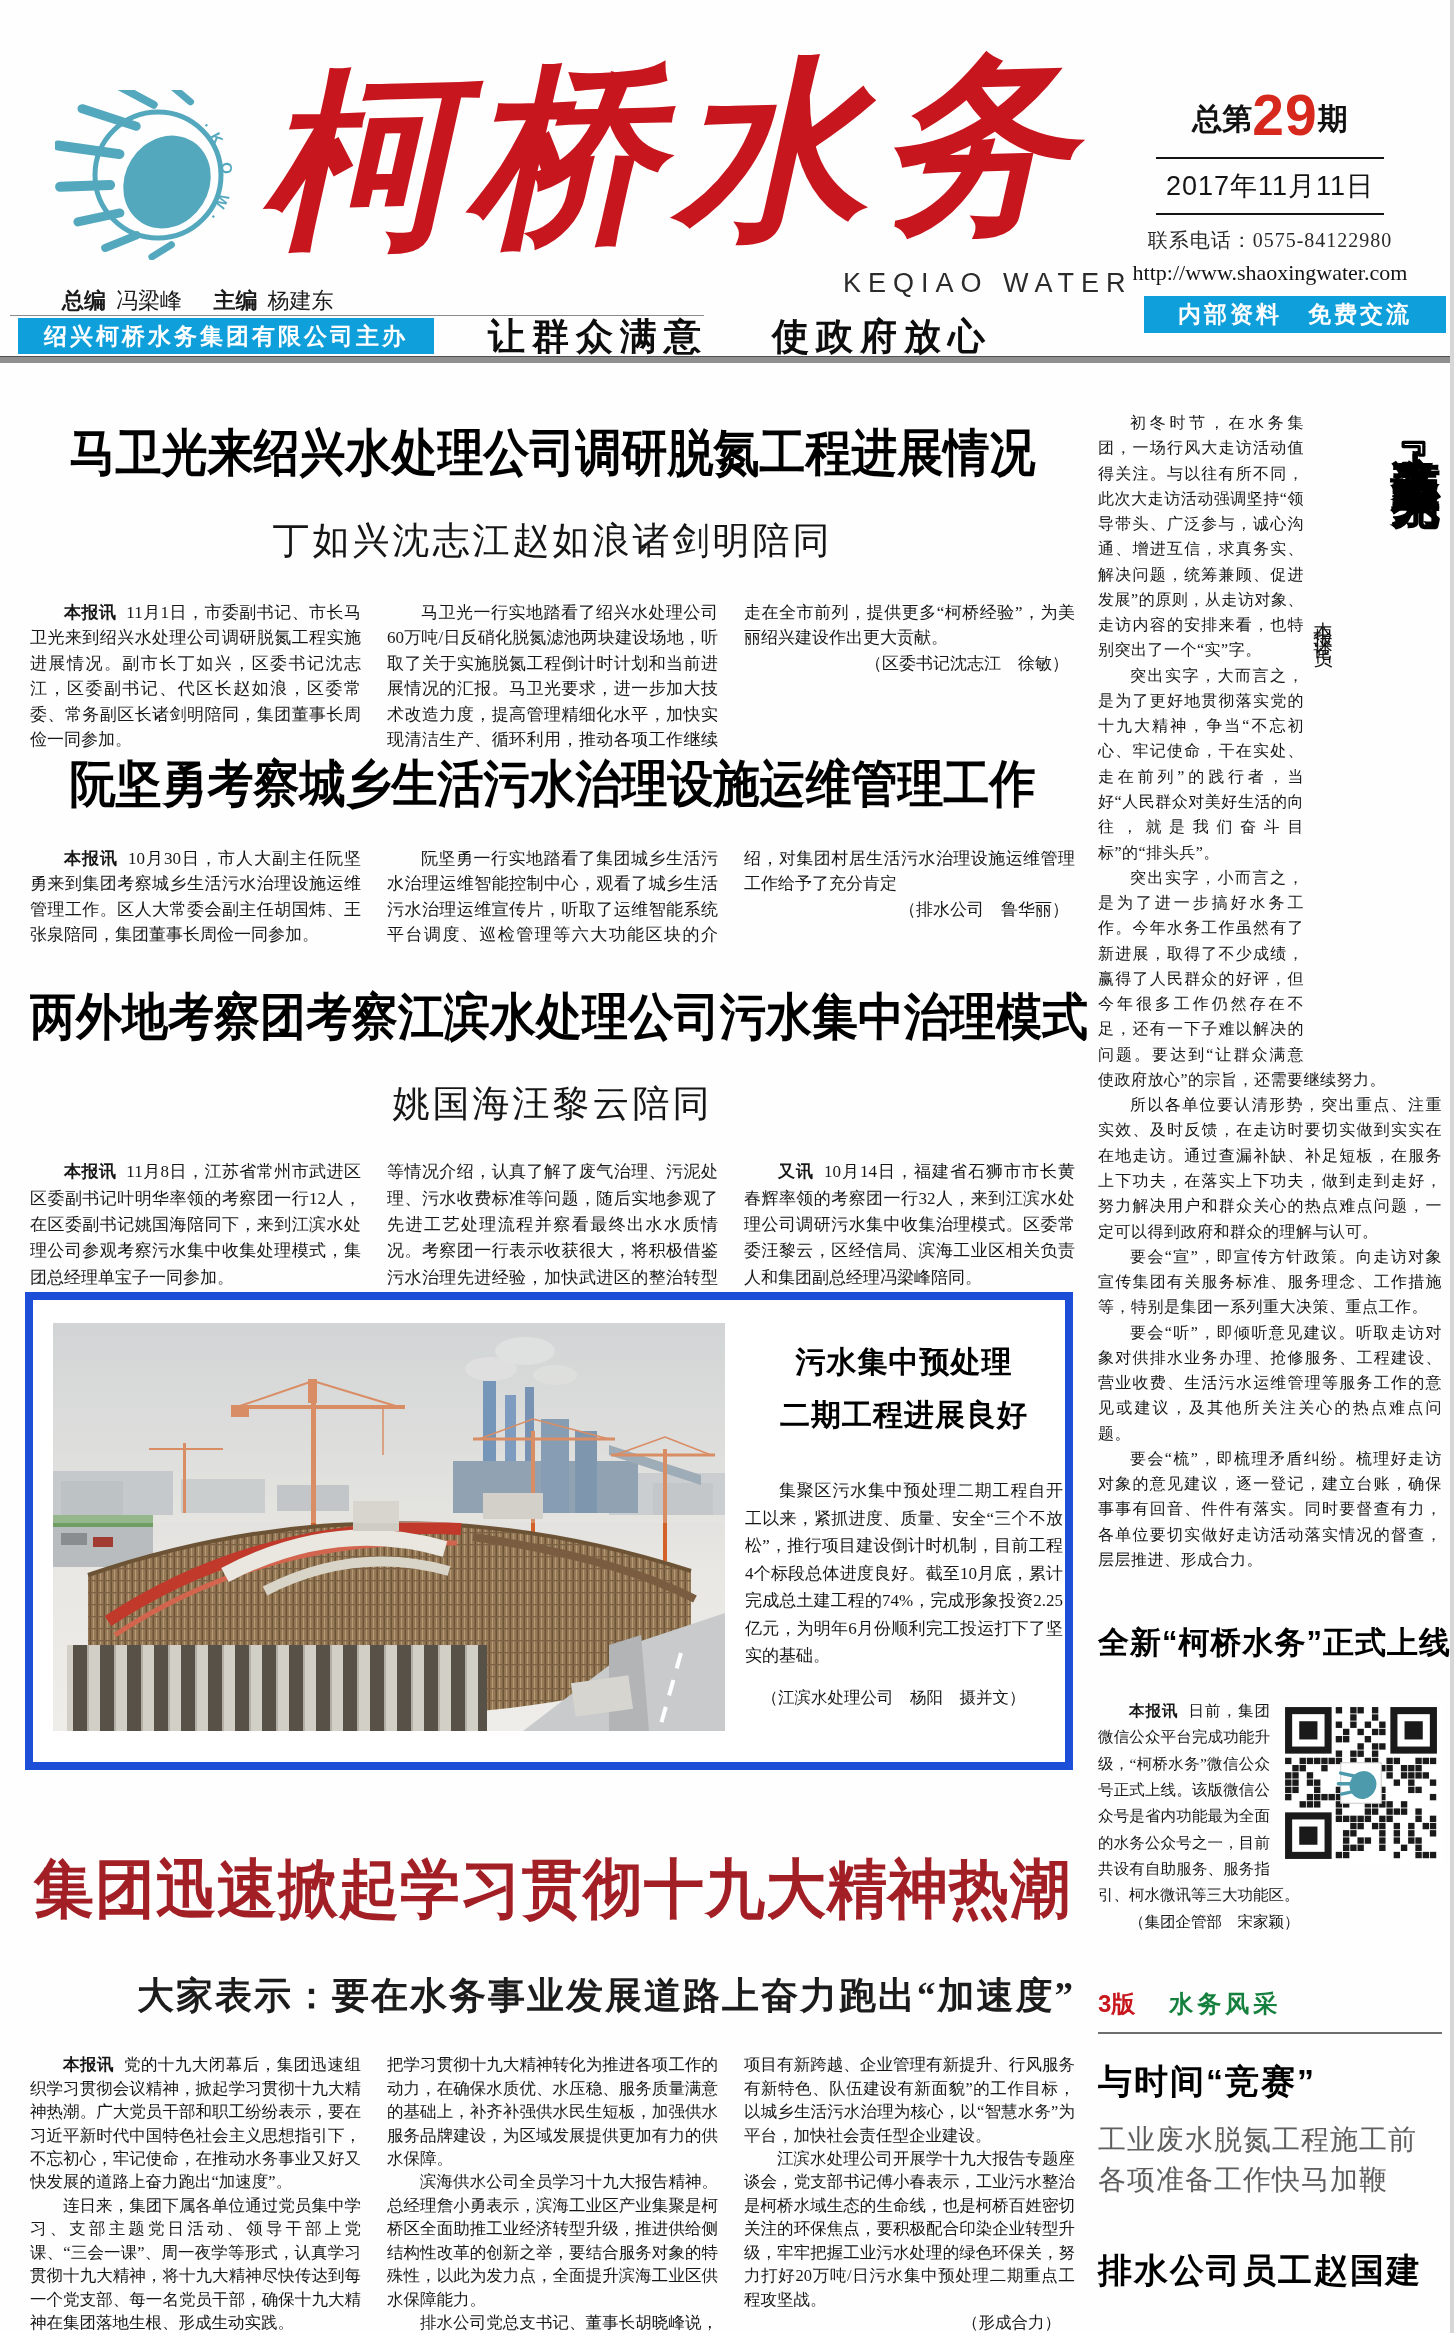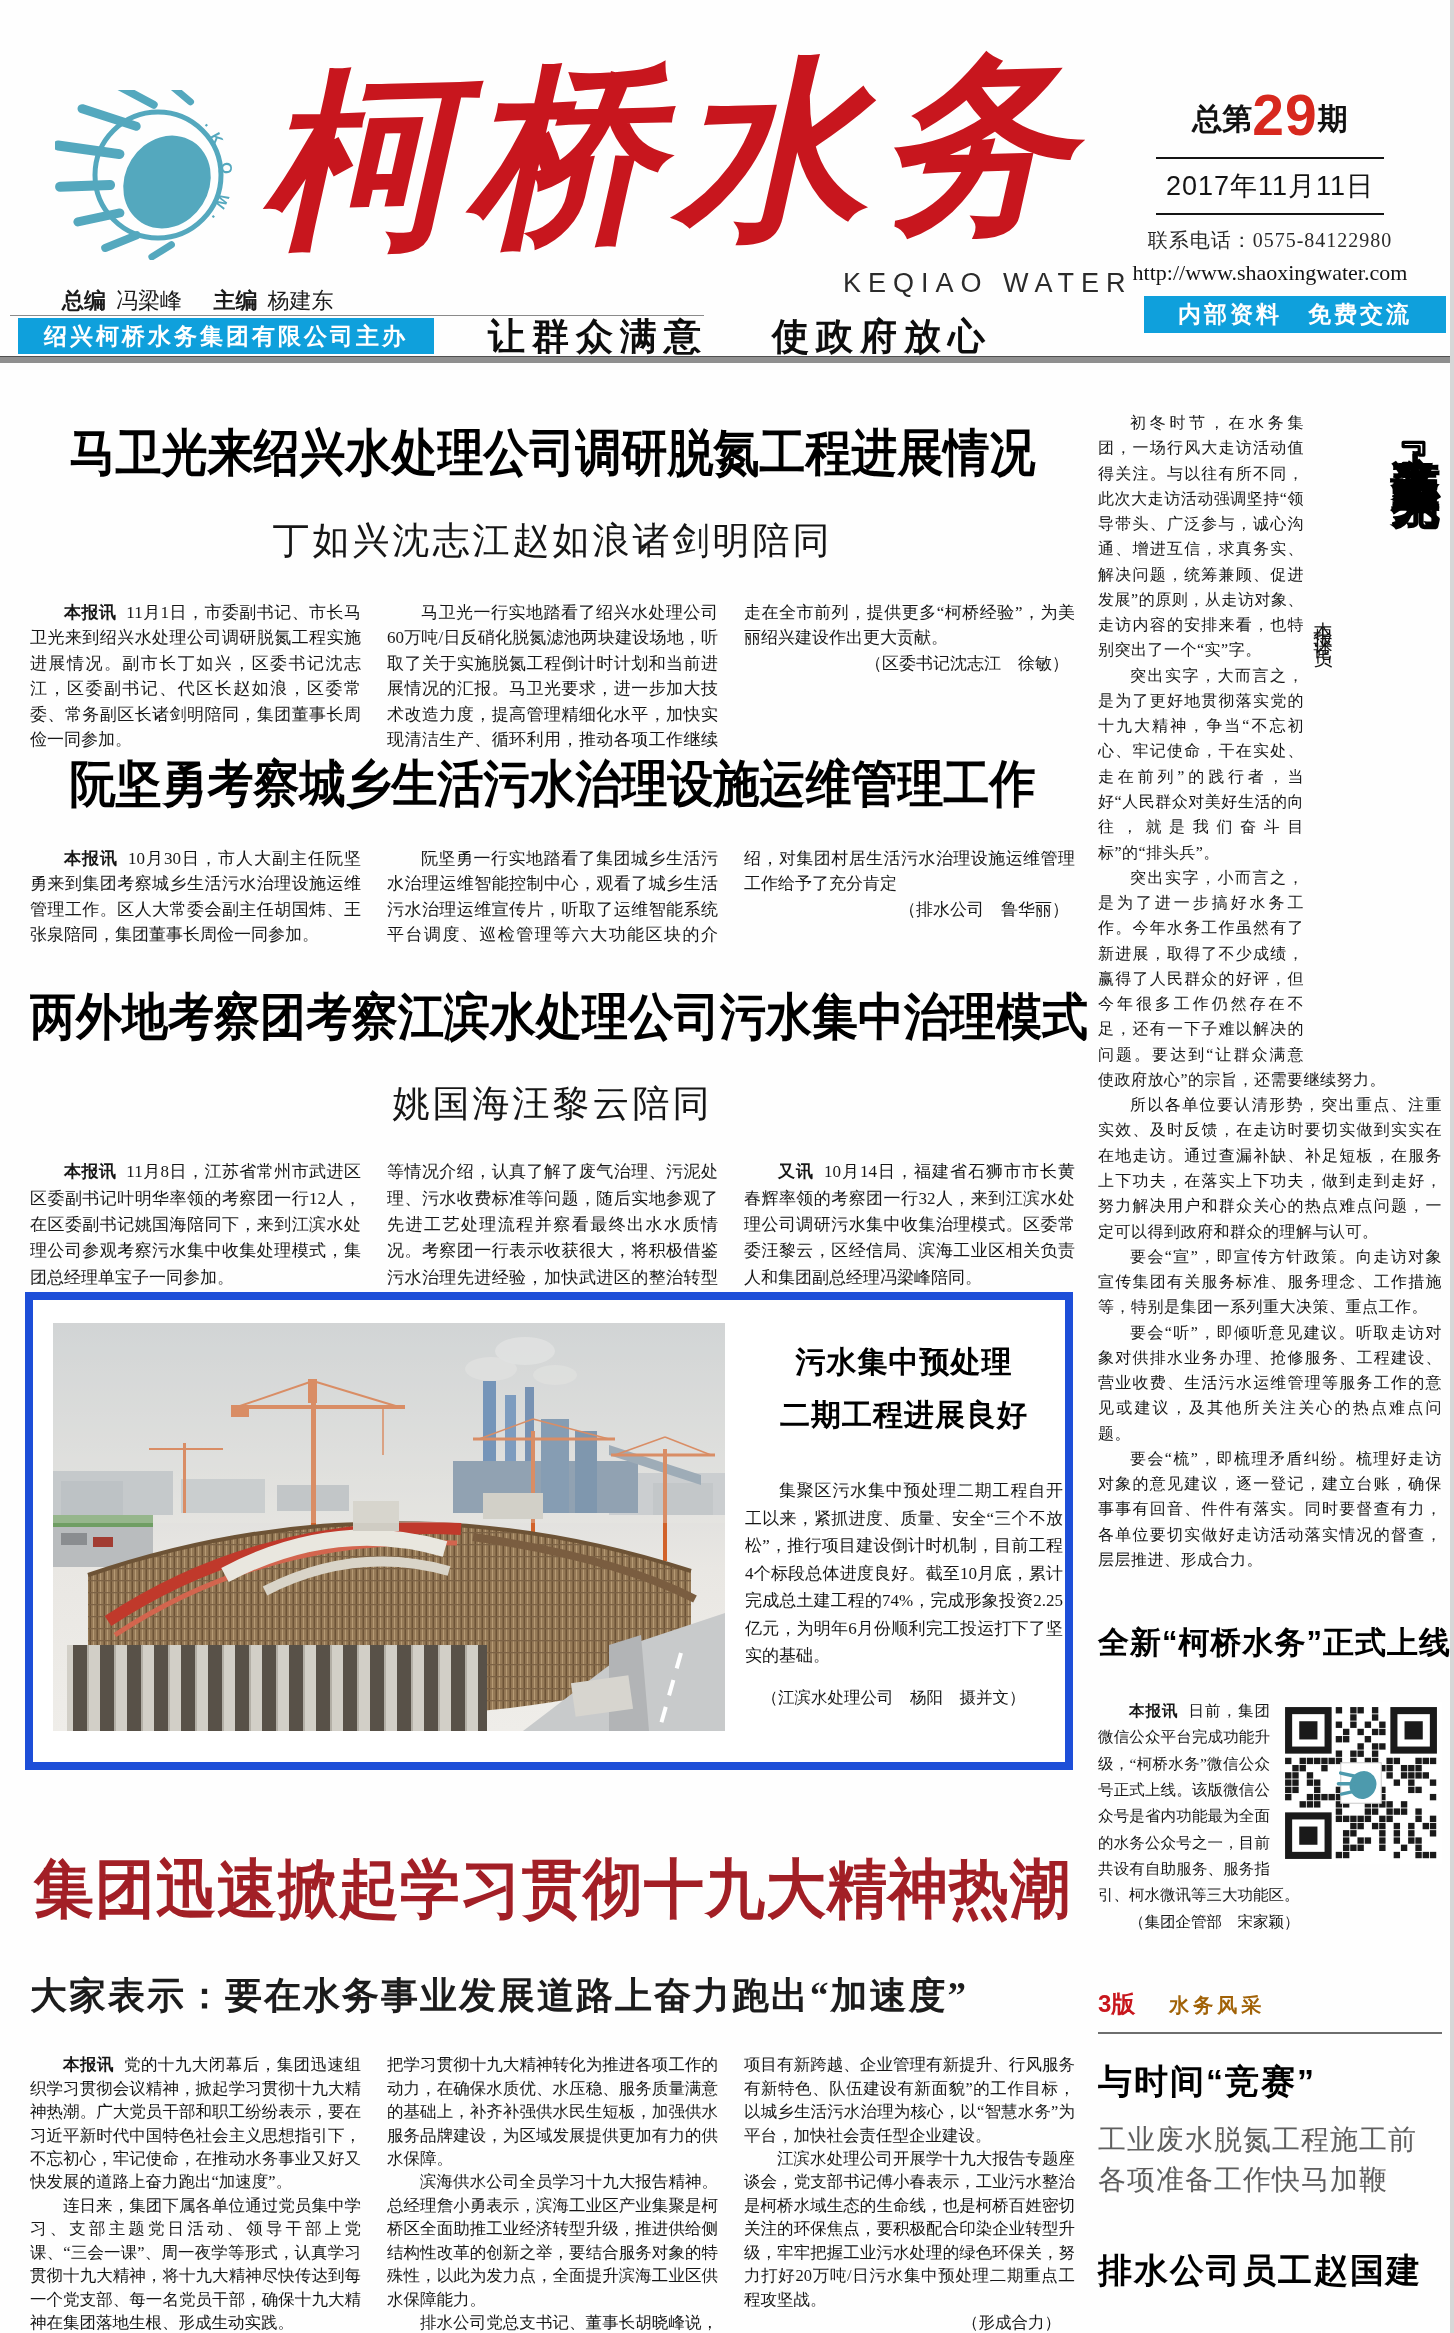--- a/index.html
+++ b/index.html
@@ -52,42 +52,42 @@
   .photo{position:absolute;left:20px;top:23px;width:672px;height:408px;}
   .photo-story{position:absolute;left:712px;top:36px;width:318px;}
   .ps-title{font-family:"Liberation Sans",sans-serif;font-weight:900;font-size:30px;
       text-align:center;line-height:1.75;color:#000;letter-spacing:1px;}
   .ps-body{margin-top:36px;font-size:17px;line-height:1.62;text-align:justify;text-indent:2em;color:#171717;}
   .ps-credit{margin-top:12px;font-size:16.5px;text-indent:1em;color:#171717;}
   
   .red-section{position:absolute;left:30px;top:1810px;width:1045px;}
   .red-headline{font-family:"Liberation Sans",sans-serif;font-weight:900;font-size:60px;
       color:#A21F26;text-align:center;letter-spacing:1px;transform:scaleY(1.07);white-space:nowrap;}
-  .red-subhead{text-align:left;margin-top:26px;font-size:37px;color:#1c1c1c;letter-spacing:2px;}
+  .red-subhead{text-align:right;margin-top:26px;font-size:37px;color:#1c1c1c;letter-spacing:2px;}
   .red-section .cols{margin-top:32px;height:336px;font-size:16.5px;line-height:1.42;}
   .turn{text-align:right;text-indent:0 !important;padding-right:14px;}
   
   .commentary{position:absolute;left:1098px;top:410px;width:344px;height:1200px;overflow:hidden;}
   .vhead-wrap{float:right;width:132px;height:632px;margin-left:6px;display:flex;justify-content:space-between;}
   .vbyline{writing-mode:vertical-rl;font-size:19px;letter-spacing:7px;color:#111;margin-top:196px;height:230px;}
   .vheadline{writing-mode:vertical-rl;font-family:"Liberation Sans",sans-serif;font-weight:900;
       font-size:50px;line-height:1.04;letter-spacing:3px;color:#000;}
   .commentary p{margin:0;text-indent:2em;font-size:16px;line-height:1.58;letter-spacing:.5px;
       text-align:justify;color:#171717;}
   .wechat{position:absolute;left:1098px;top:1622px;width:344px;}
   .wechat-title{font-family:"Liberation Sans",sans-serif;font-weight:900;font-size:31px;
       text-align:center;color:#000;letter-spacing:1px;white-space:nowrap;}
   .wechat-body{margin-top:34px;}
   .qr{float:right;width:162px;height:162px;margin:4px 0 6px 10px;}
   .wechat-body p{margin:0;text-indent:2em;font-size:15.5px;line-height:1.7;text-align:justify;color:#171717;}
   .wechat-credit{clear:none;text-align:right;font-size:16px;margin-top:6px;padding-right:2px;}
   .teasers{position:absolute;left:1098px;top:1988px;width:344px;}
   .teaser-head{border-bottom:2px solid #6e6e6e;padding-bottom:12px;}
   .page-label{font-family:"Liberation Sans",sans-serif;font-weight:900;font-size:24px;color:#C8161D;}
-  .section-title{font-family:"Liberation Sans",sans-serif;font-weight:900;font-size:20px;color:#a16207;margin-left:30px;letter-spacing:4px;margin-top:24px;}
+  .section-title{font-family:"Liberation Sans",sans-serif;font-weight:900;font-size:24px;color:#15803d;margin-left:30px;letter-spacing:4px;margin-top:24px;}
   .teaser-title{margin-top:24px;font-family:"Liberation Sans",sans-serif;font-weight:900;
       font-size:34px;line-height:1.4;letter-spacing:2px;color:#000;}
   .teaser-sub{margin-top:14px;font-family:"Liberation Sans",sans-serif;font-weight:400;
       font-size:28px;line-height:1.45;color:#5e5e5e;letter-spacing:1px;}
   .teaser-title.second{margin-top:46px;}
   .scan-edge{position:absolute;right:0;top:0;width:4px;height:2333px;background:#d7d7d7;}
 </style>
 </head>
 <body>
 

